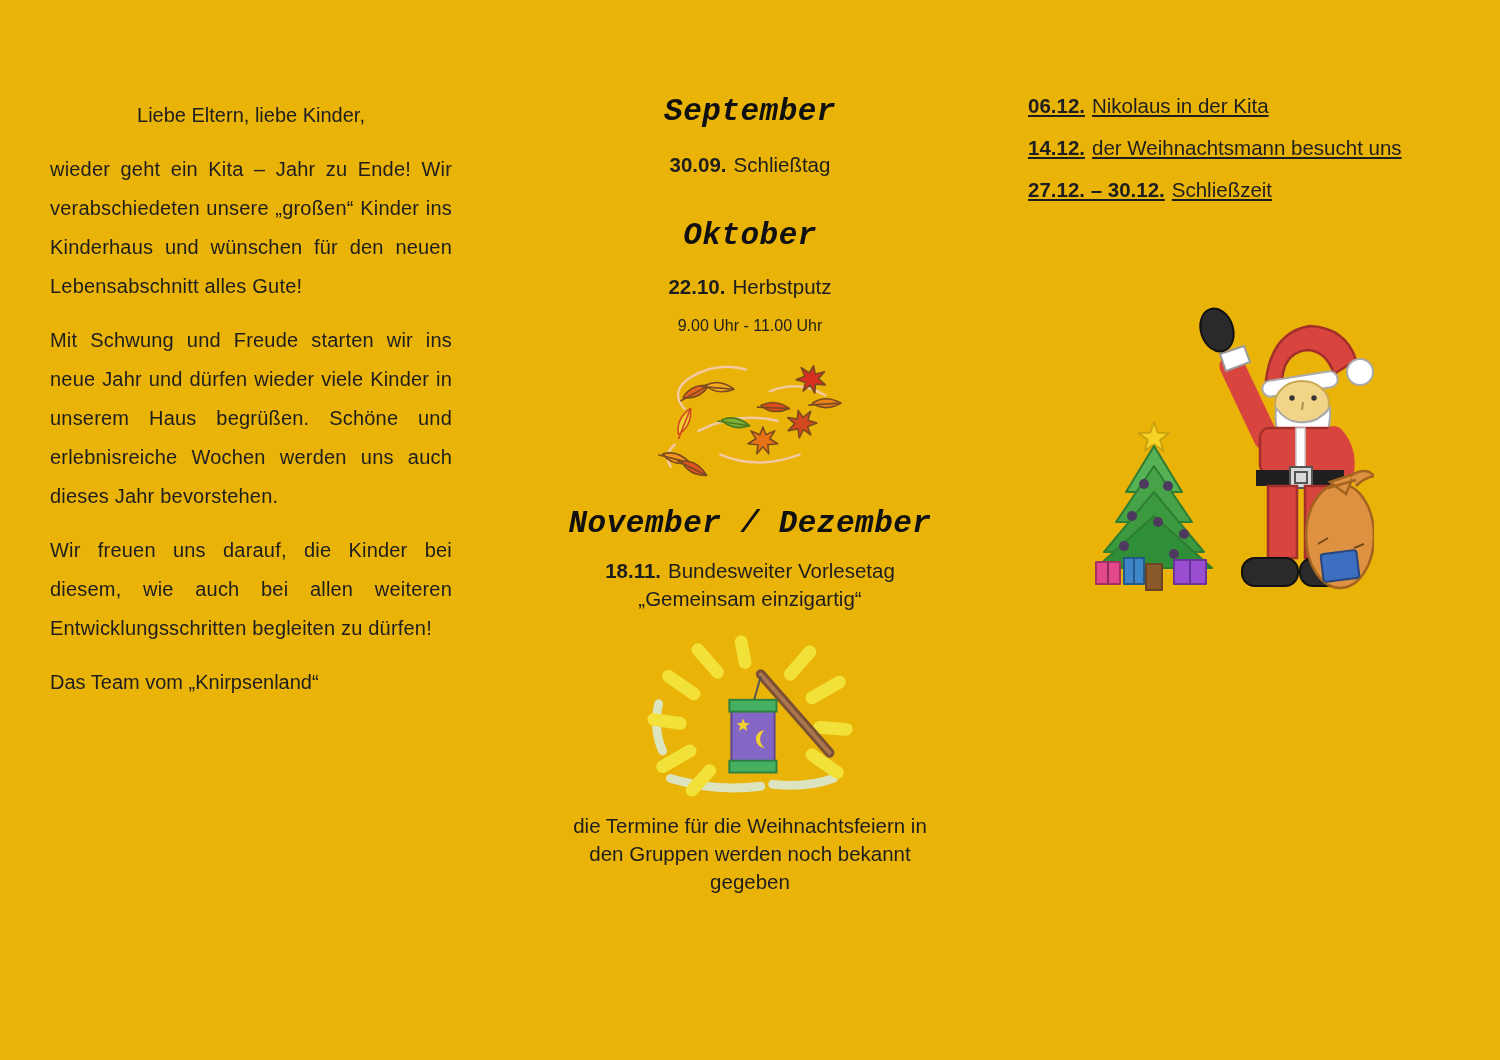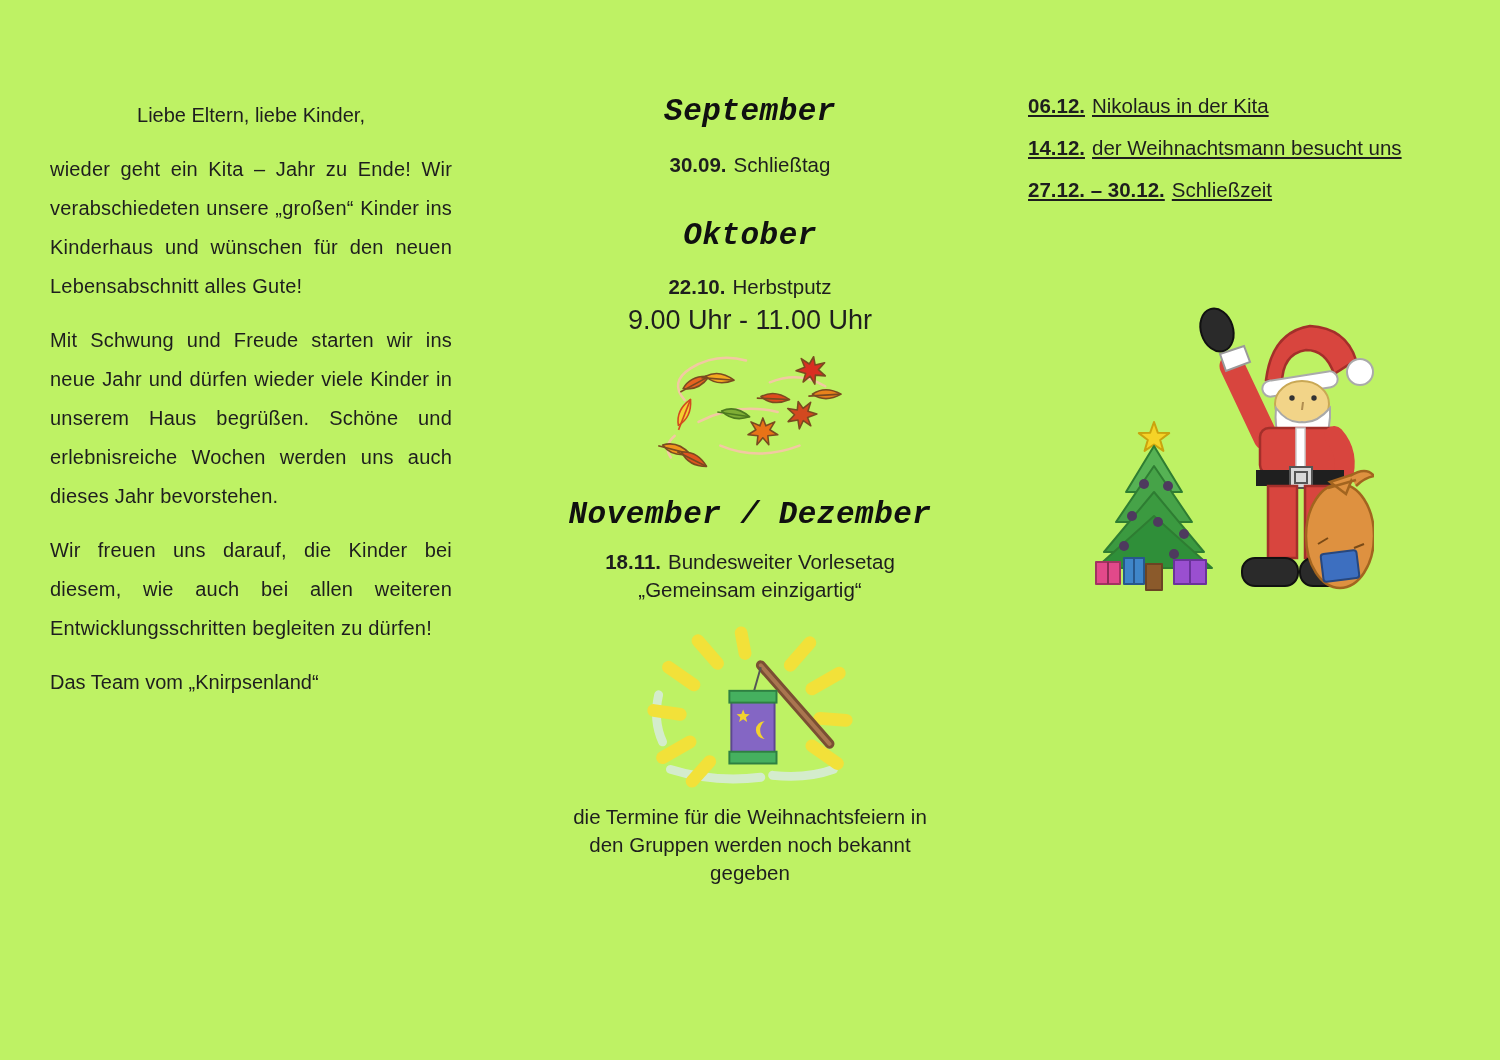--- a/index.html
+++ b/index.html
@@ -1,21 +1,21 @@
 <!DOCTYPE html>
 <html><head>
 <meta charset="utf-8">
 <style>
   * { box-sizing: border-box; }
   html, body { margin: 0; padding: 0; background: #ffffff; }
   .page {
     position: relative;
     width: 1500px;
     height: 1060px;
-    background: #bef264;
+    background: #eab308;
     font-family: "Liberation Sans", "DejaVu Sans", sans-serif;
     color: #1e1e1e;
     overflow: hidden;
   }
   .col { position: absolute; }
   
   .col-left  { left: 50px;  top: 96px;  width: 402px; font-size: 20px; }
   .greeting  { text-align: center; line-height: 39px; margin: 0 0 15px 0; }
   .para      { text-align: justify; line-height: 39px; margin: 0 0 15px 0; letter-spacing: .2px; }
   .signature { text-align: left; line-height: 39px; margin: 0; }
@@ -29,21 +29,21 @@
     font-weight: bold;
     font-size: 31px;
     line-height: 40px;
     margin: 0;
     color: #101010;
     letter-spacing: .5px;
   }
   .event { font-size: 20.5px; line-height: 28px; margin: 0; }
   .event .date { font-weight: bold; margin-right: 7px; }
   .event .sub { display: block; }
-  .time { font-size: 27px; line-height: 28px; margin: 5px; }
+  .time { font-size: 16px; line-height: 28px; margin: 11px; }
   .sep-head  { margin-bottom: 19px; }
   .sep-event { margin-bottom: 37px; }
   .okt-head  { margin-bottom: 17px; }
   .leaves-svg  { display: block; margin: 8px auto 0 auto; }
   .novdez-head { margin: 18px 0 13px 0; }
   .nov-event1  { margin-bottom: 22px; }
   .lantern-svg { display: block; margin: 0 auto; }
   .note { font-size: 20.5px; line-height: 28px; margin: 12px; }
   .col-right .event { margin-bottom: 14px; }
   .santa-svg { display: block; margin: 92px 0 0 56px; }

